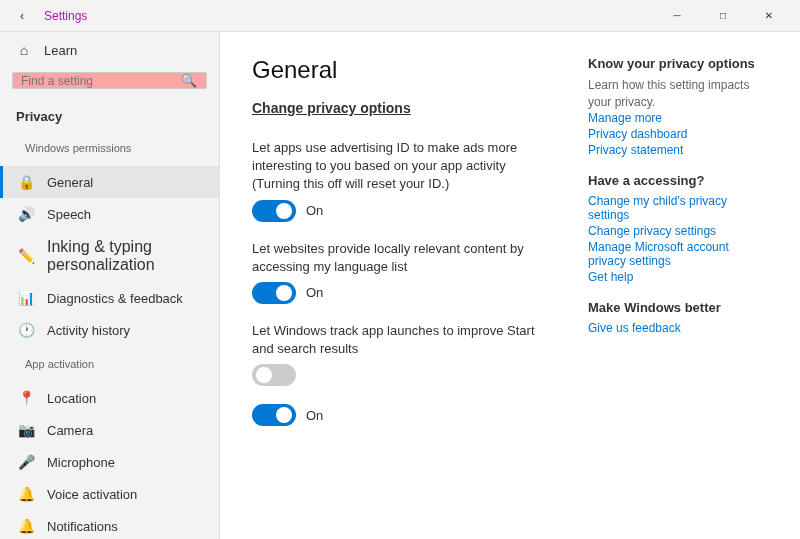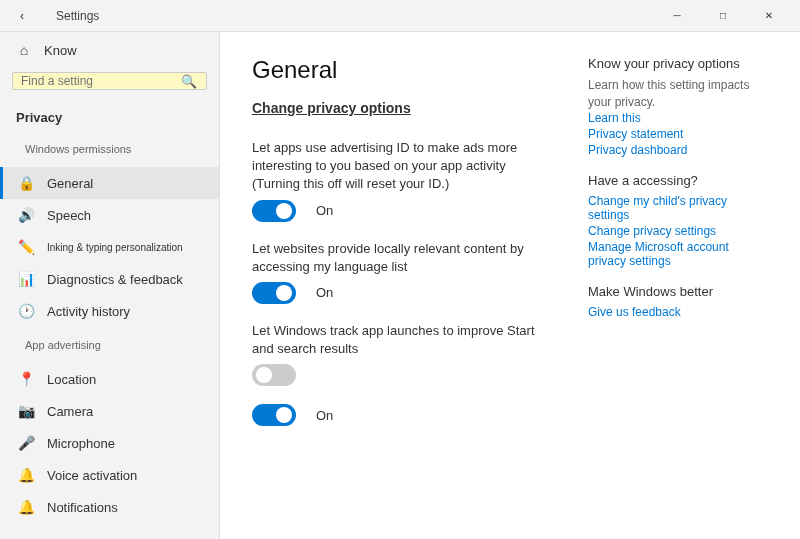--- a/index.html
+++ b/index.html
@@ -35,22 +35,21 @@
       display: flex;
       align-items: center;
       justify-content: center;
       cursor: pointer;
       border-radius: 3px;
       font-size: 12px;
       color: #333;
     }
     .title-bar-title {
       font-size: 12px;
-      color: #404040;
-      margin-left: 12px;
+      color: #a21caf;
     }
     .title-bar-controls {
       display: flex;
       gap: 0;
     }
     .title-bar-btn {
       width: 46px;
       height: 32px;
       display: flex;
       align-items: center;
@@ -84,21 +83,21 @@
       gap: 12px;
       padding: 10px 16px;
       cursor: pointer;
       font-size: 13px;
       color: #333;
     }
     .sidebar-search {
       margin: 4px 12px 12px 12px;
       display: flex;
       align-items: center;
-      background: #fef9c3;
+      background: #fca5a5;
       border: 1px solid #ccc;
       border-radius: 2px;
       height: 32px;
       padding: 0 8px;
       gap: 2px;
     }
     .sidebar-search input {
       border: none;
       outline: none;
       font-size: 12px;
@@ -177,21 +176,21 @@
     .setting-desc {
       font-size: 13px;
       color: #333;
       margin-bottom: 6px;
       line-height: 1.4;
       max-width: 360px;
     }
     .toggle-row {
       display: flex;
       align-items: center;
-      gap: 20px;
+      gap: 10px;
     }
     .toggle {
       width: 44px;
       height: 22px;
       background: #0078d4;
       border-radius: 11px;
       position: relative;
       cursor: pointer;
       flex-shrink: 0;
     }
@@ -211,21 +210,21 @@
       color: #333;
     }
 
     
     .content-sidebar {
       width: 180px;
       flex-shrink: 0;
     }
     .cs-section-title {
       font-size: 13px;
-      font-weight: 400;
+      font-weight: 700;
       color: #333;
       margin-bottom: 6px;
       margin-top: 16px;
     }
     .cs-section-title:first-child { margin-top: 0; }
     .cs-text {
       font-size: 12px;
       color: #666;
       line-height: 1.4;
       margin-bottom: 0;
@@ -252,52 +251,52 @@
     <div class="title-bar-btn" data-name="maximize-button">□</div>
     <div class="title-bar-btn close" data-name="close-button">✕</div>
   </div>
 </div>
 
 <div class="main-container" data-name="main-container">
 
   <div class="sidebar" data-name="sidebar">
     <div class="sidebar-home" data-name="sidebar-item-home">
       <span class="sidebar-icon" data-name="home-icon">⌂</span>
-      <span data-name="sidebar-home-label">Know</span>
+      <span data-name="sidebar-home-label">Learn</span>
     </div>
     <div class="sidebar-search" data-name="sidebar-search-box">
       <input type="text" data-name="search-input" placeholder="Find a setting" style="">
       <span data-name="search-icon" style="color:#666;font-size:13px;">🔍</span>
     </div>
     <div class="sidebar-privacy-label" data-name="privacy-label">Privacy</div>
 
     <div class="sidebar-section-label" data-name="windows-permissions-label">Windows permissions</div>
 
     <div class="sidebar-item active" data-name="sidebar-item-general">
       <span class="sidebar-icon" data-name="general-icon">🔒</span>
       <span data-name="sidebar-item-label">General</span>
     </div>
     <div class="sidebar-item" data-name="sidebar-item-speech">
       <span class="sidebar-icon" data-name="speech-icon">🔊</span>
       <span data-name="sidebar-item-label">Speech</span>
     </div>
     <div class="sidebar-item" data-name="sidebar-item-inking">
       <span class="sidebar-icon" data-name="inking-icon">✏️</span>
-      <span data-name="sidebar-item-label" style="font-size:10px;">Inking &amp; typing personalization</span>
+      <span data-name="sidebar-item-label" style="font-size:16px;">Inking &amp; typing personalization</span>
     </div>
     <div class="sidebar-item" data-name="sidebar-item-diagnostics">
       <span class="sidebar-icon" data-name="diagnostics-icon">📊</span>
       <span data-name="sidebar-item-label">Diagnostics &amp; feedback</span>
     </div>
     <div class="sidebar-item" data-name="sidebar-item-activity">
       <span class="sidebar-icon" data-name="activity-icon">🕐</span>
       <span data-name="sidebar-item-label">Activity history</span>
     </div>
 
-    <div class="sidebar-section-label" data-name="app-permissions-label">App advertising</div>
+    <div class="sidebar-section-label" data-name="app-permissions-label">App activation</div>
 
     <div class="sidebar-item" data-name="sidebar-item-location">
       <span class="sidebar-icon" data-name="location-icon">📍</span>
       <span data-name="sidebar-item-label">Location</span>
     </div>
     <div class="sidebar-item" data-name="sidebar-item-camera">
       <span class="sidebar-icon" data-name="camera-icon">📷</span>
       <span data-name="sidebar-item-label">Camera</span>
     </div>
     <div class="sidebar-item" data-name="sidebar-item-microphone">
@@ -351,27 +350,28 @@
         <div class="toggle-row" data-name="toggle-row-suggested">
           <div class="toggle" data-name="toggle-suggested"></div>
           <span class="toggle-label" data-name="toggle-label-suggested">On</span>
         </div>
       </div>
     </div>
 
     <div class="content-sidebar" data-name="right-panel">
       <div class="cs-section-title" data-name="know-privacy-title">Know your privacy options</div>
       <div class="cs-text" data-name="know-privacy-desc">Learn how this setting impacts your privacy.</div>
-      <a class="cs-link" data-name="learn-more-link">Learn this</a>
+      <a class="cs-link" data-name="learn-more-link">Manage more</a>
+      <a class="cs-link" data-name="privacy-dashboard-link">Privacy dashboard</a>
       <a class="cs-link" data-name="privacy-statement-link">Privacy statement</a>
-      <a class="cs-link" data-name="privacy-dashboard-link">Privacy dashboard</a>
 
       <div class="cs-section-title" data-name="have-question-title">Have a accessing?</div>
       <a class="cs-link" data-name="change-child-link">Change my child's privacy settings</a>
       <a class="cs-link" data-name="change-privacy-link">Change privacy settings</a>
       <a class="cs-link" data-name="manage-account-link">Manage Microsoft account privacy settings</a>
+      <a class="cs-link" data-name="get-help-link">Get help</a>
 
       <div class="cs-section-title" data-name="make-better-title">Make Windows better</div>
       <a class="cs-link" data-name="feedback-link">Give us feedback</a>
     </div>
   </div>
 
 </div>
 
 </body></html>

